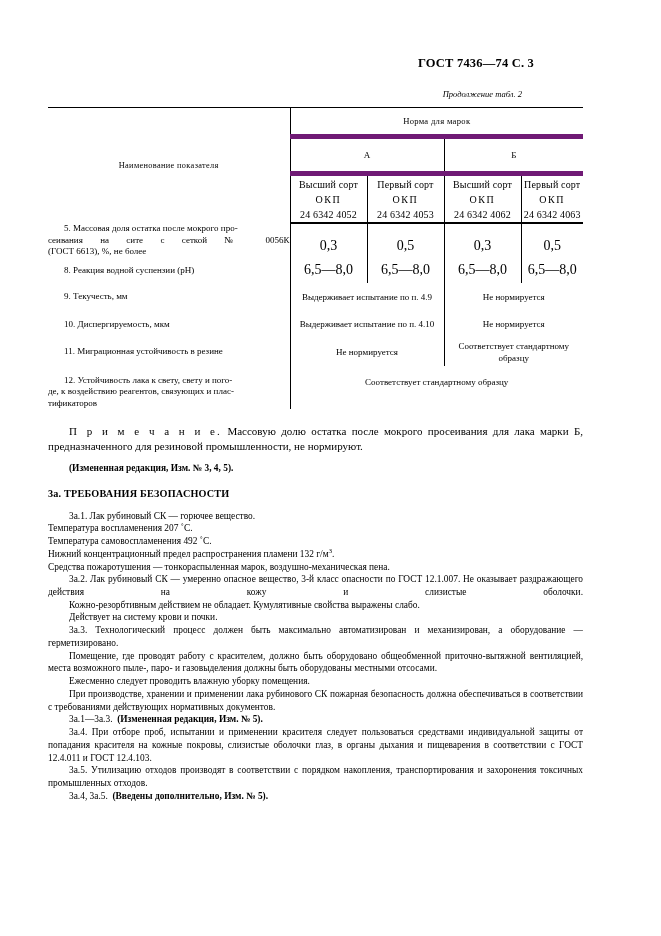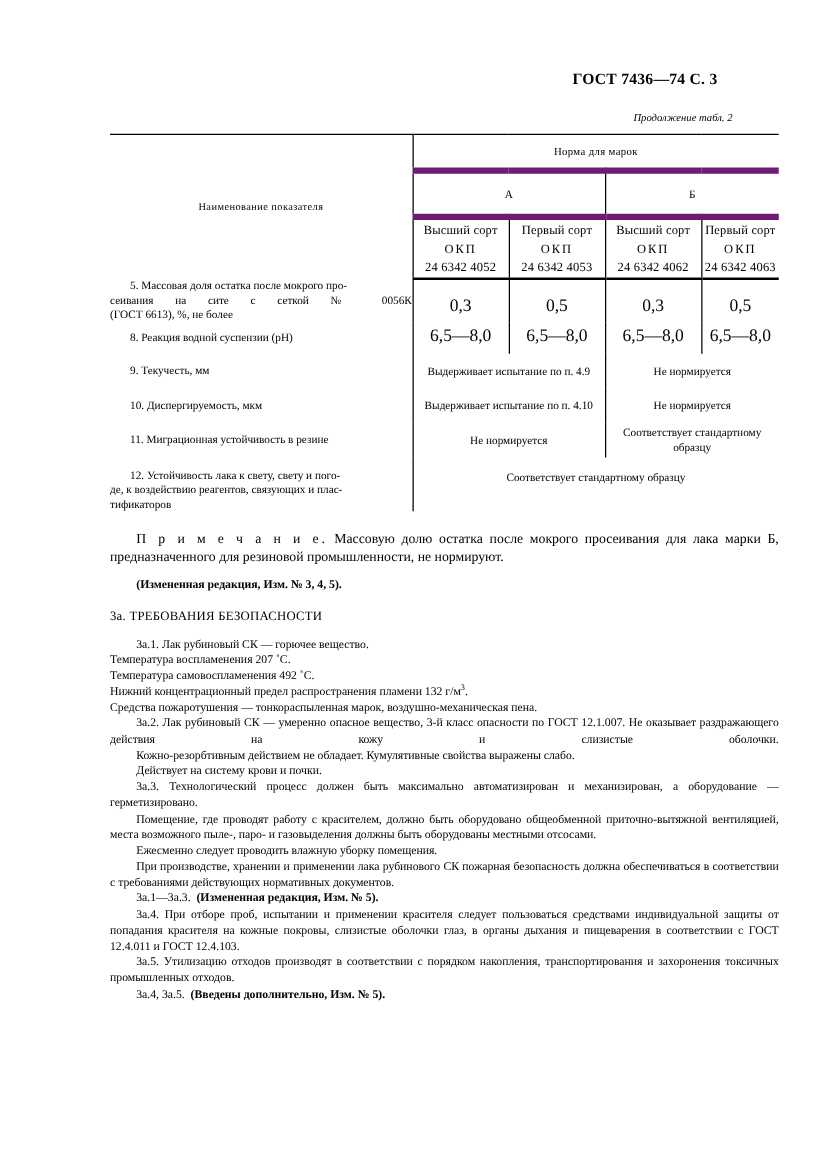--- a/index.html
+++ b/index.html
@@ -15,37 +15,36 @@
     color: #000000;
     position: relative;
     overflow: hidden;
   }
   .page {
     position: relative;
     width: 582px;
     height: 936px;
     box-sizing: border-box;
     padding: 0;
-    margin-left: 40px;
   }
 
   
   .running-head {
     position: absolute;
     top: 56px;
     right: 48px;
     font-size: 12.5px;
     font-weight: bold;
     letter-spacing: 0.2px;
     white-space: nowrap;
   }
   .table-continuation {
     position: absolute;
     top: 89px;
-    right: 36px;
+    right: 60px;
     font-size: 8.5px;
     font-style: italic;
     white-space: nowrap;
   }
 
   
   .table-wrap {
     position: absolute;
     left: 48px;
     top: 107px;
@@ -147,21 +146,21 @@
     line-height: 1.32;
     text-align: justify;
     text-indent: 21px;
     margin: 0;
   }
   .sp-letters { letter-spacing: 2.2px; }
   b { font-weight: bold; }
   .center-head {
     text-align: center;
     text-indent: 0 !important;
-    font-weight: normal;
+    font-weight: bold;
     font-size: 10.2px;
     letter-spacing: 0.2px;
   }
   .gap-9  { height: 9px; }
   .gap-12 { height: 12px; }
   sup { font-size: 70%; vertical-align: super; line-height: 0; }
 </style>
 </head>
 <body>
 

